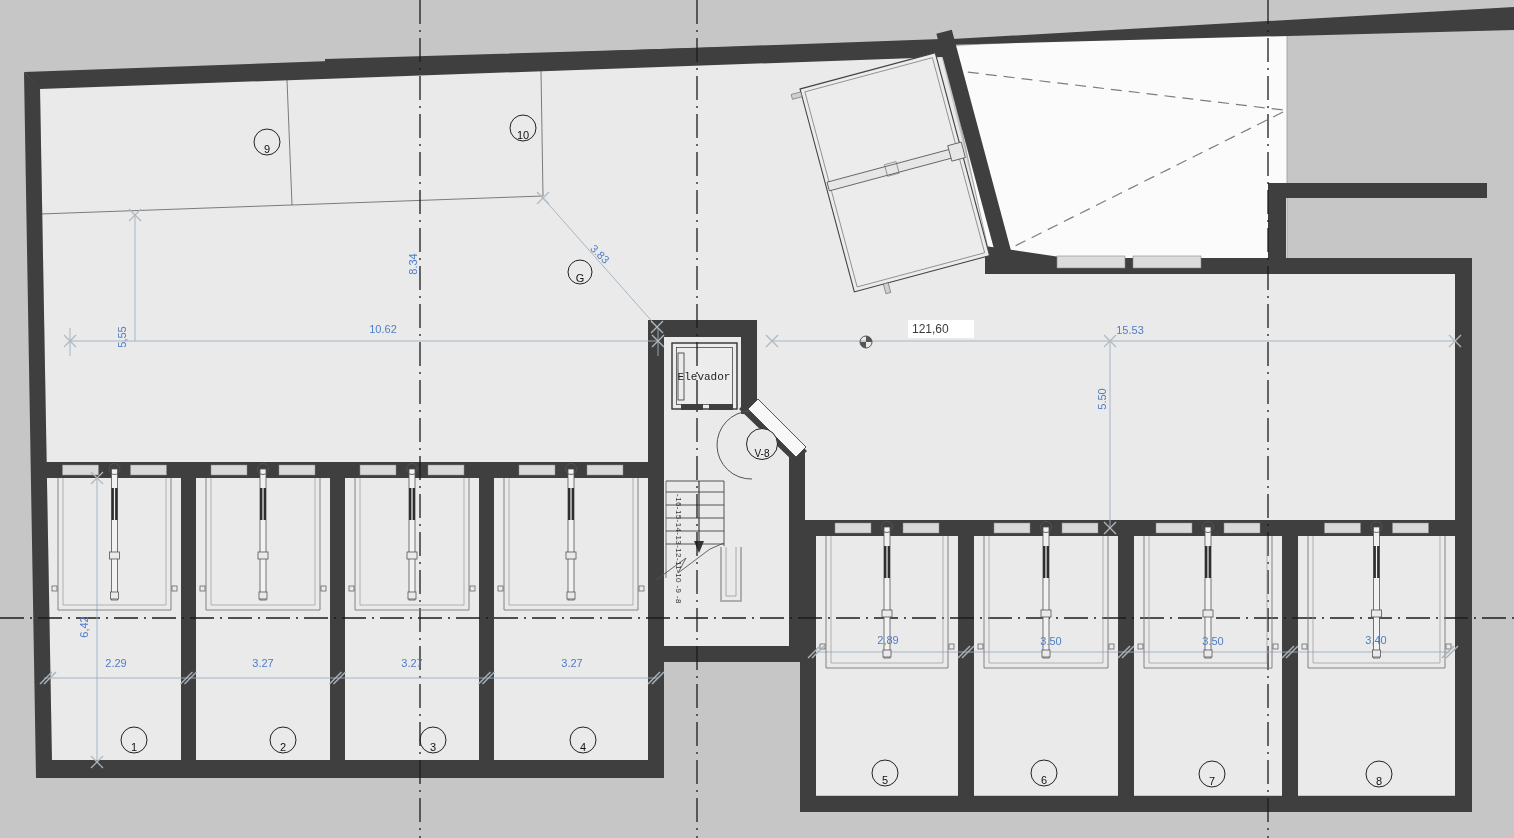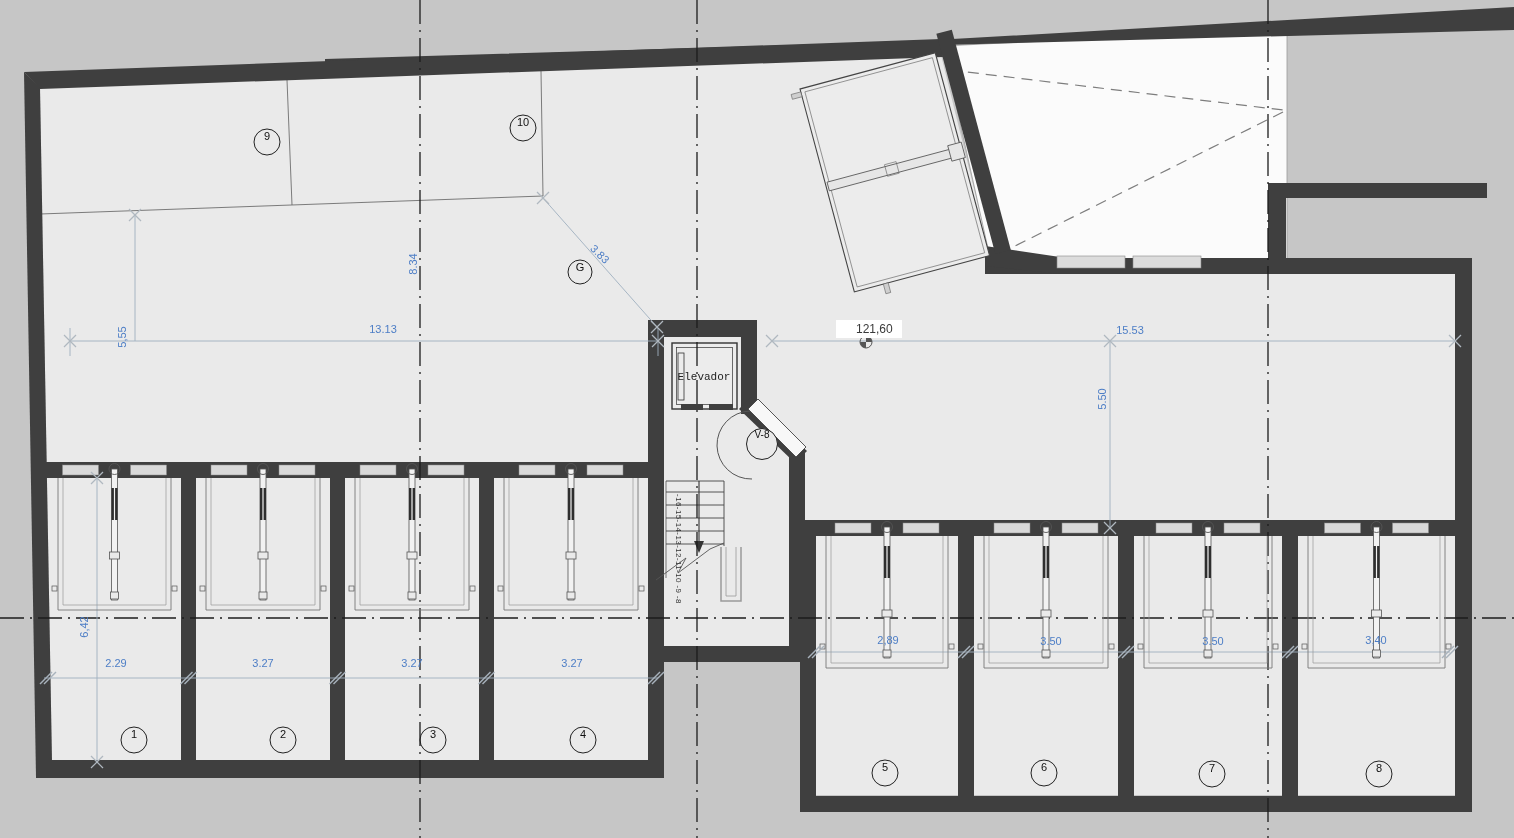--- a/index.html
+++ b/index.html
@@ -8,27 +8,27 @@
   }
   html,body{margin:0;padding:0;background:var(--bg);}
   #stage{position:relative;width:1514px;height:838px;background:var(--bg);overflow:hidden;
          font-family:"Liberation Sans",sans-serif;}
   #drawing{position:absolute;left:0;top:0;}
   .lbl{position:absolute;transform:translate(-50%,-50%);white-space:nowrap;}
   .dim{font-size:11px;color:var(--dim);}
   .v{transform:translate(-50%,-50%) rotate(-90deg);}
   .d45{transform:translate(-50%,-50%) rotate(45deg);}
   .circle{position:absolute;transform:translate(-50%,-50%);border:1.6px solid #222;
-          border-radius:50%;display:flex;align-items:flex-start;justify-content:center;
+          border-radius:50%;display:flex;align-items:flex-end;justify-content:center;
           font-size:11px;color:#111;box-sizing:border-box;background:transparent;}
   .c27{width:27px;height:27px;}
   .c25{width:25px;height:25px;}
   .c32{width:32px;height:32px;font-size:10px;background:var(--floor);}
-  .levelbox{position:absolute;left:836px;top:320px;width:66px;height:18px;background:#fff;
-            font-size:12px;color:#3a3a3a;display:flex;align-items:center;padding-left:20px;box-sizing:border-box;}
+  .levelbox{position:absolute;left:908px;top:320px;width:66px;height:18px;background:#fff;
+            font-size:12px;color:#3a3a3a;display:flex;align-items:center;padding-left:4px;box-sizing:border-box;}
   .elev{position:absolute;left:704px;top:377px;transform:translate(-50%,-50%);
         font-size:11px;color:#222;font-family:Liberation Mono, monospace;}
   .stairnum{position:absolute;left:678px;top:549px;transform:translate(-50%,-50%) rotate(90deg);
             font-size:8px;letter-spacing:.4px;color:#333;}
 </style>
 </head>
 <body>
 
 <div id="stage">
 
@@ -288,21 +288,21 @@
         <line x1="1449" y1="347" x2="1461" y2="335" stroke="#b0b8c0" stroke-width="1.2"></line>
         <line x1="1449" y1="335" x2="1461" y2="347" stroke="#b0b8c0" stroke-width="1.2"></line>
         <line x1="1104" y1="347" x2="1116" y2="335" stroke="#b0b8c0" stroke-width="1.2"></line>
         <line x1="1104" y1="335" x2="1116" y2="347" stroke="#b0b8c0" stroke-width="1.2"></line>
         <line x1="766" y1="347" x2="778" y2="335" stroke="#b0b8c0" stroke-width="1.2"></line>
         <line x1="766" y1="335" x2="778" y2="347" stroke="#b0b8c0" stroke-width="1.2"></line>
       </g>
 </svg>
 
 <div class="lbl dim v" style="left:122px;top:337px">5,55</div>
-<div class="lbl dim" style="left:383px;top:329px">13.13</div>
+<div class="lbl dim" style="left:383px;top:329px">10.62</div>
 <div class="lbl dim v" style="left:413px;top:264px">8.34</div>
 <div class="lbl dim d45" style="left:600px;top:254px">3.83</div>
 <div class="lbl dim" style="left:1130px;top:330px">15.53</div>
 <div class="lbl dim v" style="left:1102px;top:399px">5.50</div>
 <div class="lbl dim v" style="left:84px;top:627px">6,42</div>
 
 <div class="lbl dim" style="left:116px;top:663px">2.29</div>
 <div class="lbl dim" style="left:263px;top:663px">3.27</div>
 <div class="lbl dim" style="left:412px;top:663px">3.27</div>
 <div class="lbl dim" style="left:572px;top:663px">3.27</div>

